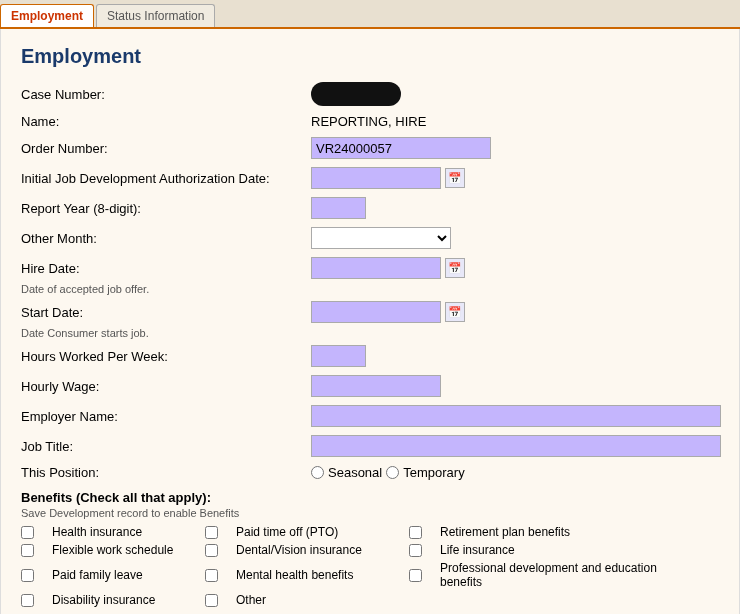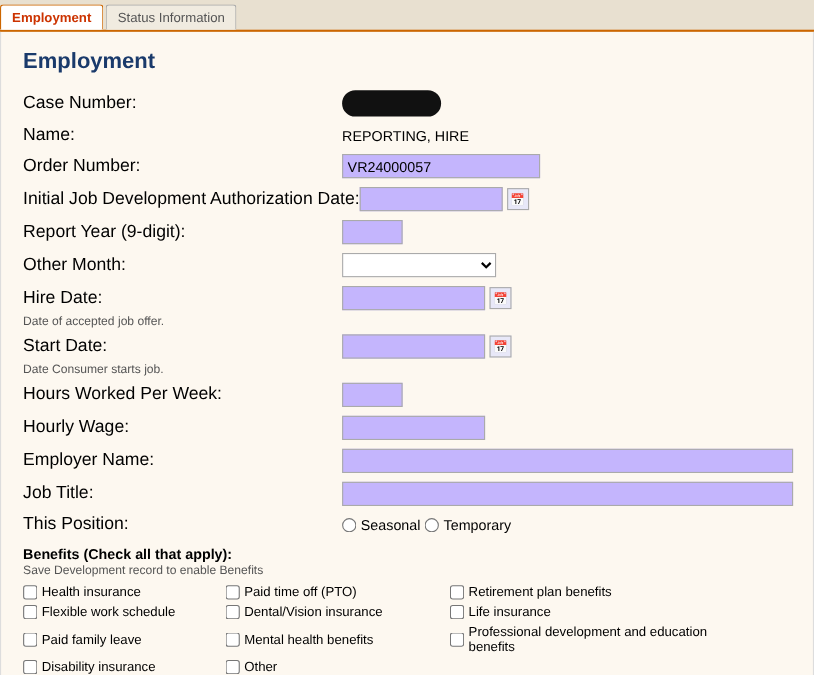--- a/index.html
+++ b/index.html
@@ -54,21 +54,21 @@
     }
 
     .form-row {
       display: flex;
       align-items: center;
       margin-bottom: 8px;
     }
 
     .form-label {
       min-width: 290px;
-      font-size: 16px;
+      font-size: 13px;
       color: #000;
     }
 
     .form-field {
       display: flex;
       align-items: center;
       gap: 4px;
     }
 
     input[type="text"] {
@@ -159,21 +159,21 @@
     }
     .benefits-grid {
       display: grid;
       grid-template-columns: 180px 200px 260px;
       row-gap: 4px;
       column-gap: 4px;
     }
     .benefit-item {
       display: flex;
       align-items: center;
-      gap: 4px;
+      gap: 18px;
       font-size: 12px;
     }
     .benefit-item input[type="checkbox"] {
       margin: 0;
     }
   </style>
 </head>
 <body>
 
 <div class="tab-bar">
@@ -211,21 +211,21 @@
 
   <div class="form-row">
     <div class="form-label">Initial Job Development Authorization Date:</div>
     <div class="form-field">
       <input type="text" class="input-medium" style="">
       <div class="cal-icon">📅</div>
     </div>
   </div>
 
   <div class="form-row">
-    <div class="form-label">Report Year (9-digit):</div>
+    <div class="form-label">Report Year (8-digit):</div>
     <div class="form-field">
       <input type="text" class="input-short" style="">
     </div>
   </div>
 
   <div class="form-row">
     <div class="form-label">Other Month:</div>
     <div class="form-field">
       <select>
         <option value=""></option>

